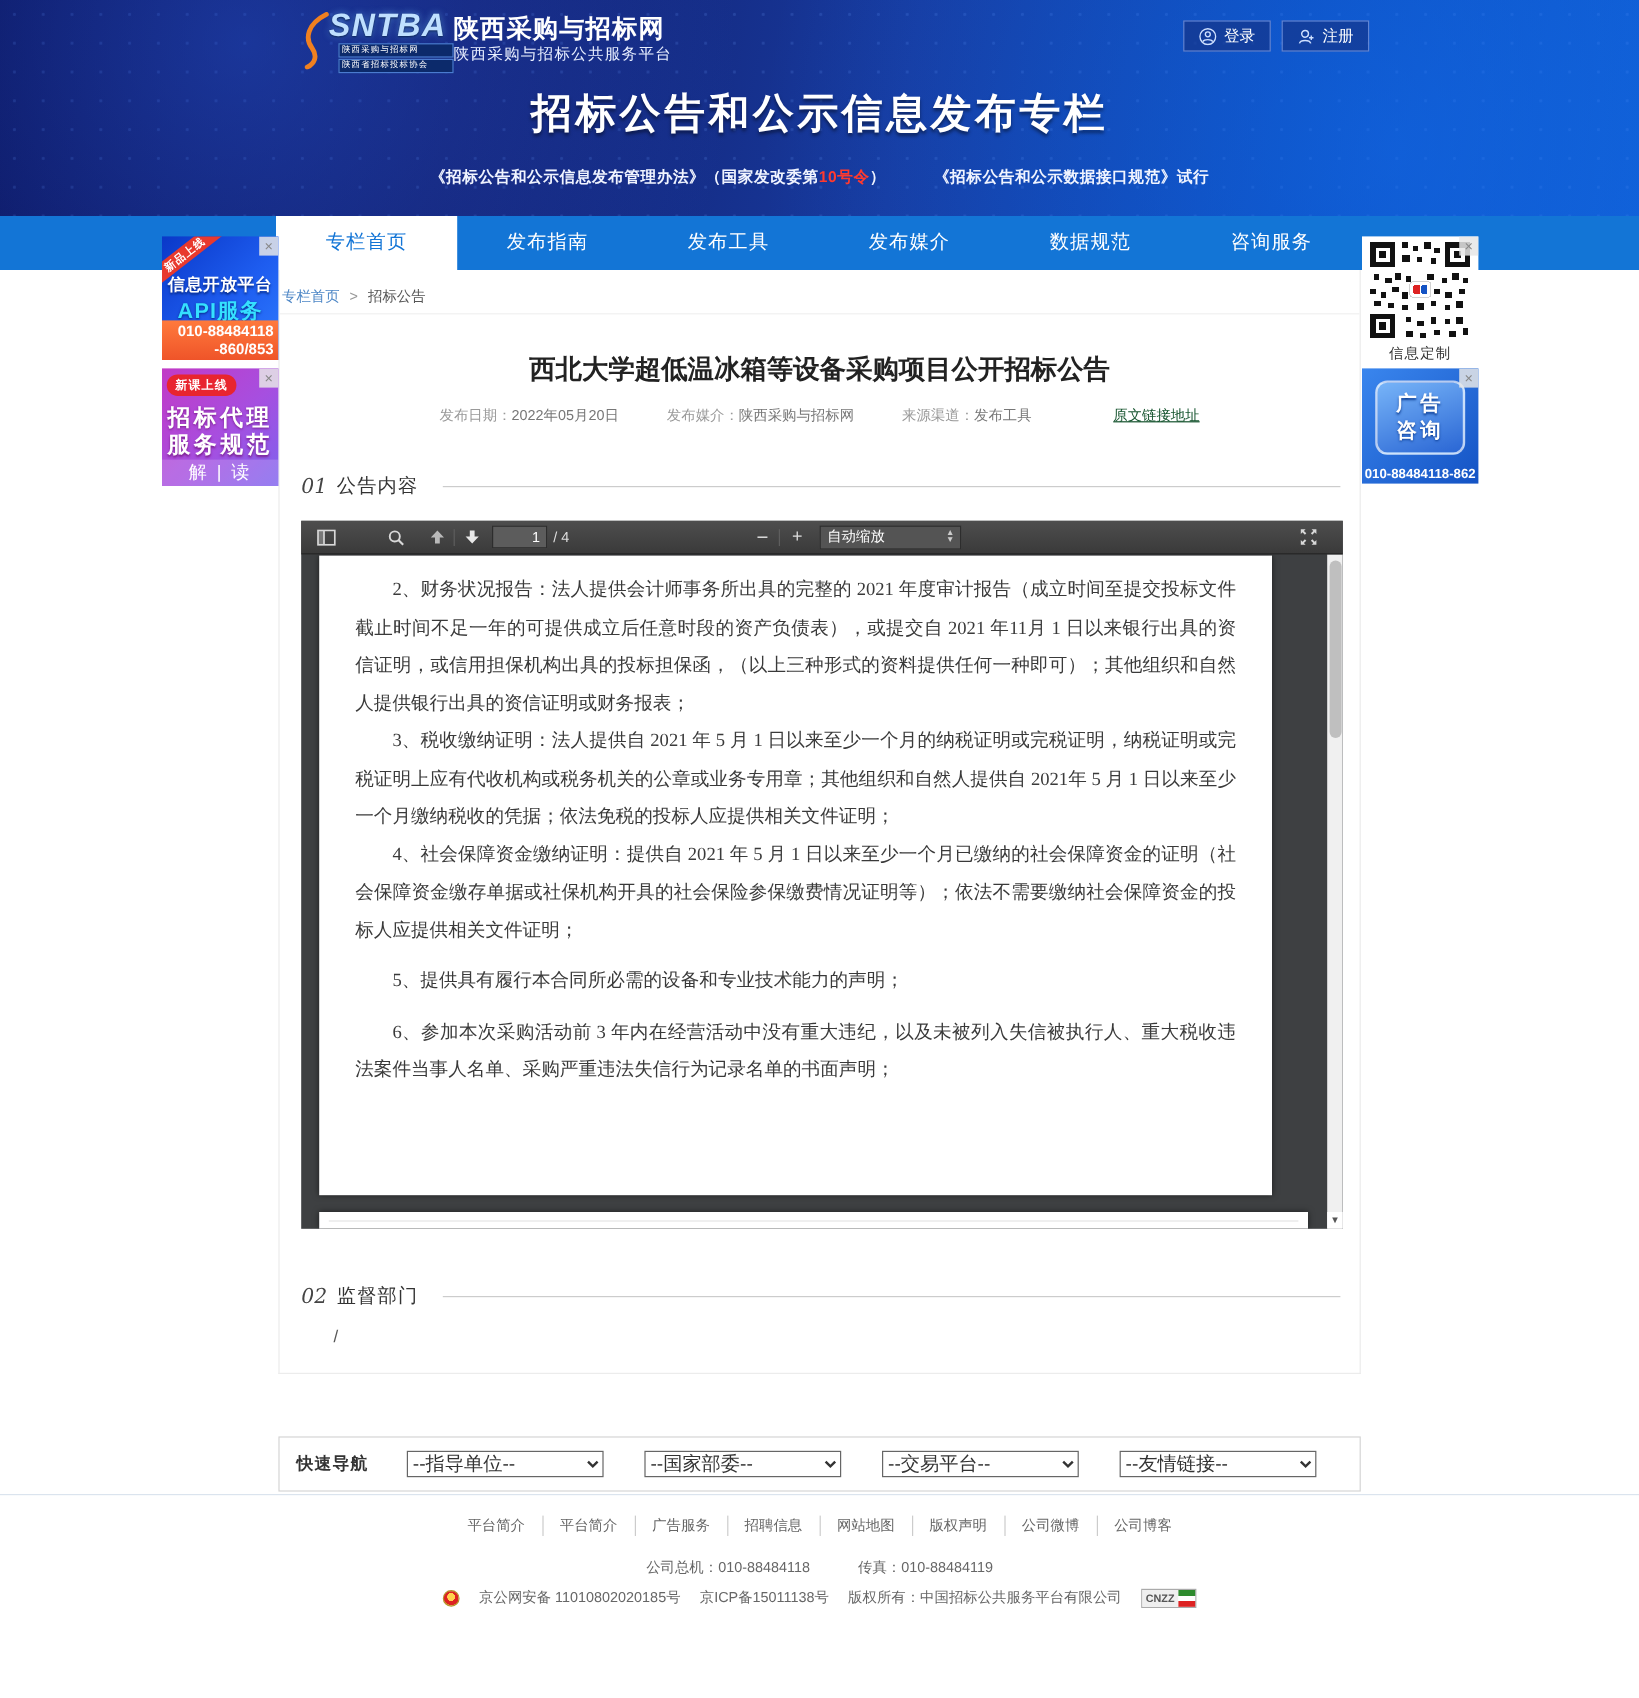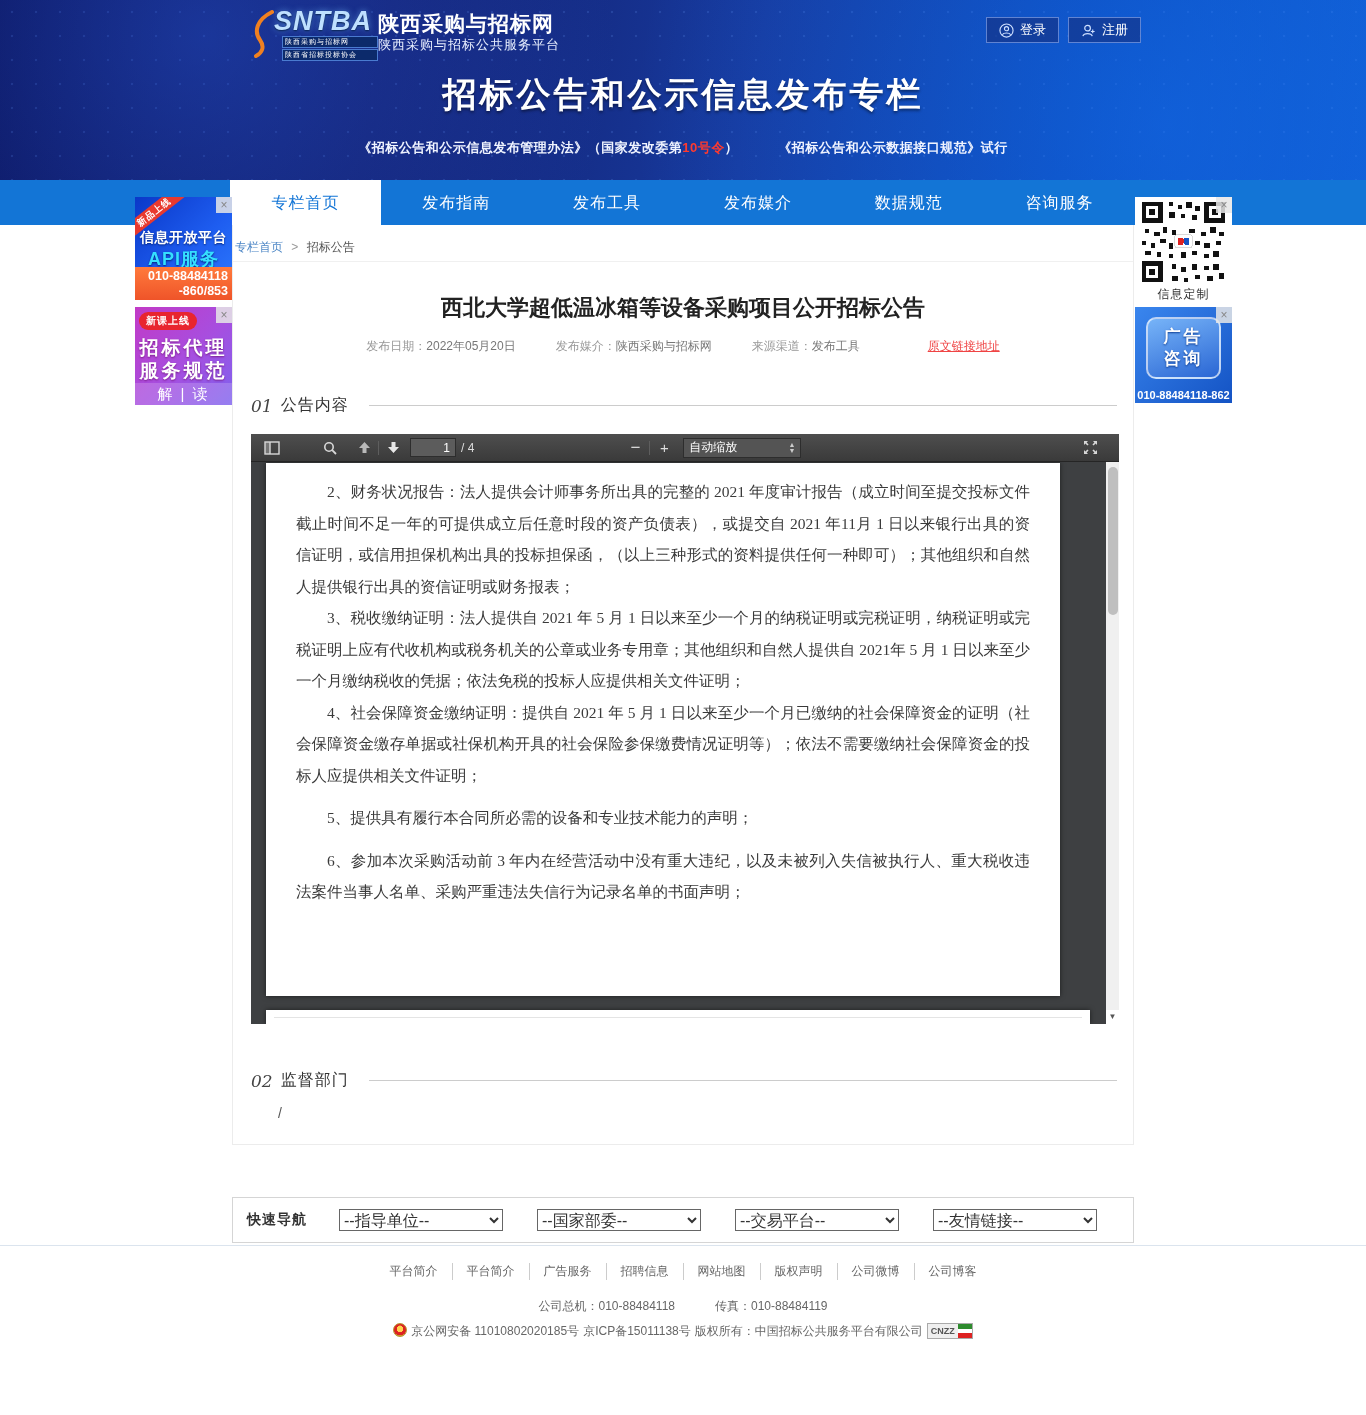--- a/index.html
+++ b/index.html
@@ -66,21 +66,21 @@
   .bc-home { color:#4e87c6; cursor:pointer; }
   .bc-sep { color:#999; margin:0 5px; }
   .bc-cur { color:#555;margin-top:45px; }
 
   .art-title { position:absolute; left:0; top:68px; width:100%; text-align:center; font-size:22px; font-weight:bold; color:#222; }
   .art-meta {
     position:absolute; left:0; top:113px; width:100%; display:flex; justify-content:center; gap:40px;
     font-size:12px; color:#999;
   }
   .art-meta .val { color:#777; }
-  .meta-link { color:#ef4444; text-decoration:underline; cursor:pointer;margin-left:28px; }
+  .meta-link { color:#14532d; text-decoration:underline; cursor:pointer;margin-left:28px; }
 
   .sec-head { position:absolute; left:18px; right:16px; display:flex; align-items:center; }
   .sec-head .no { font-style:italic; font-size:17px; color:#444; font-family:"DejaVu Serif",serif; margin-right:8px; }
   .sec-head .ttl { font-size:16px; color:#333; letter-spacing:1px; }
   .sec-head .rule { flex:1; height:1px; background:#ccc; margin-left:20px; }
   #sec1 { top:170px; } #sec2 { top:845px; }
   .sec2-content { position:absolute; left:45px; top:880px; font-size:14px; color:#555; }
 
   
   .pdf { position:absolute; left:18px; top:209px; width:868px; height:590px; background:#3e4042; }
@@ -129,21 +129,21 @@
   }
   .qn-label { font-size:14px; font-weight:bold; color:#333; margin-right:32px; letter-spacing:1px; }
   .qn-select { width:164px; height:22px; font-size:16px; color:#333; margin-right:34px; border:1px solid #666; background:#fff; }
 
   
   .footer { position:absolute; left:0; top:1245px; width:1366px; height:170px; border-top:1px solid #dbe4ee; background:#fff; }
   .f-links { margin-top:17px; display:flex; justify-content:center; font-size:12px; color:#666; }
   .f-link { cursor:pointer; padding:0 14px; }
   .f-link:not(:last-child){ border-right:1px solid #ccc; }
   .f-contact { margin-top:18px; display:flex; justify-content:center; gap:40px; font-size:12px; color:#666; }
-  .f-legal { margin-top:8px; display:flex; justify-content:center; gap:4px; font-size:12px; color:#666; }
+  .f-legal { margin-top:8px; display:flex; justify-content:center; align-items:center; gap:16px; font-size:12px; color:#666; }
   .badge-gongan { width:14px; height:14px; border-radius:50%;
     background:radial-gradient(circle at 50% 40%, #ffd24d 0 35%, #d22 36% 70%, #c79b2d 71%); border:1px solid #b8912b; }
   .badge-cnzz { display:flex; border:1px solid #aaa; height:16px; align-items:stretch; }
   .badge-cnzz .t { font-size:9px; font-weight:bold; color:#555; background:#efefef; padding:1px 3px; line-height:12px; }
   .badge-cnzz .s { width:14px; background:linear-gradient(#2e8b2e 33%, #fff 33% 66%, #d22 66%); }
 
   
   .ad { position:absolute; width:97px; overflow:hidden; }
   .ad-close {
     position:absolute; top:0; right:0; width:16px; height:16px; background:rgba(230,230,230,.85);

